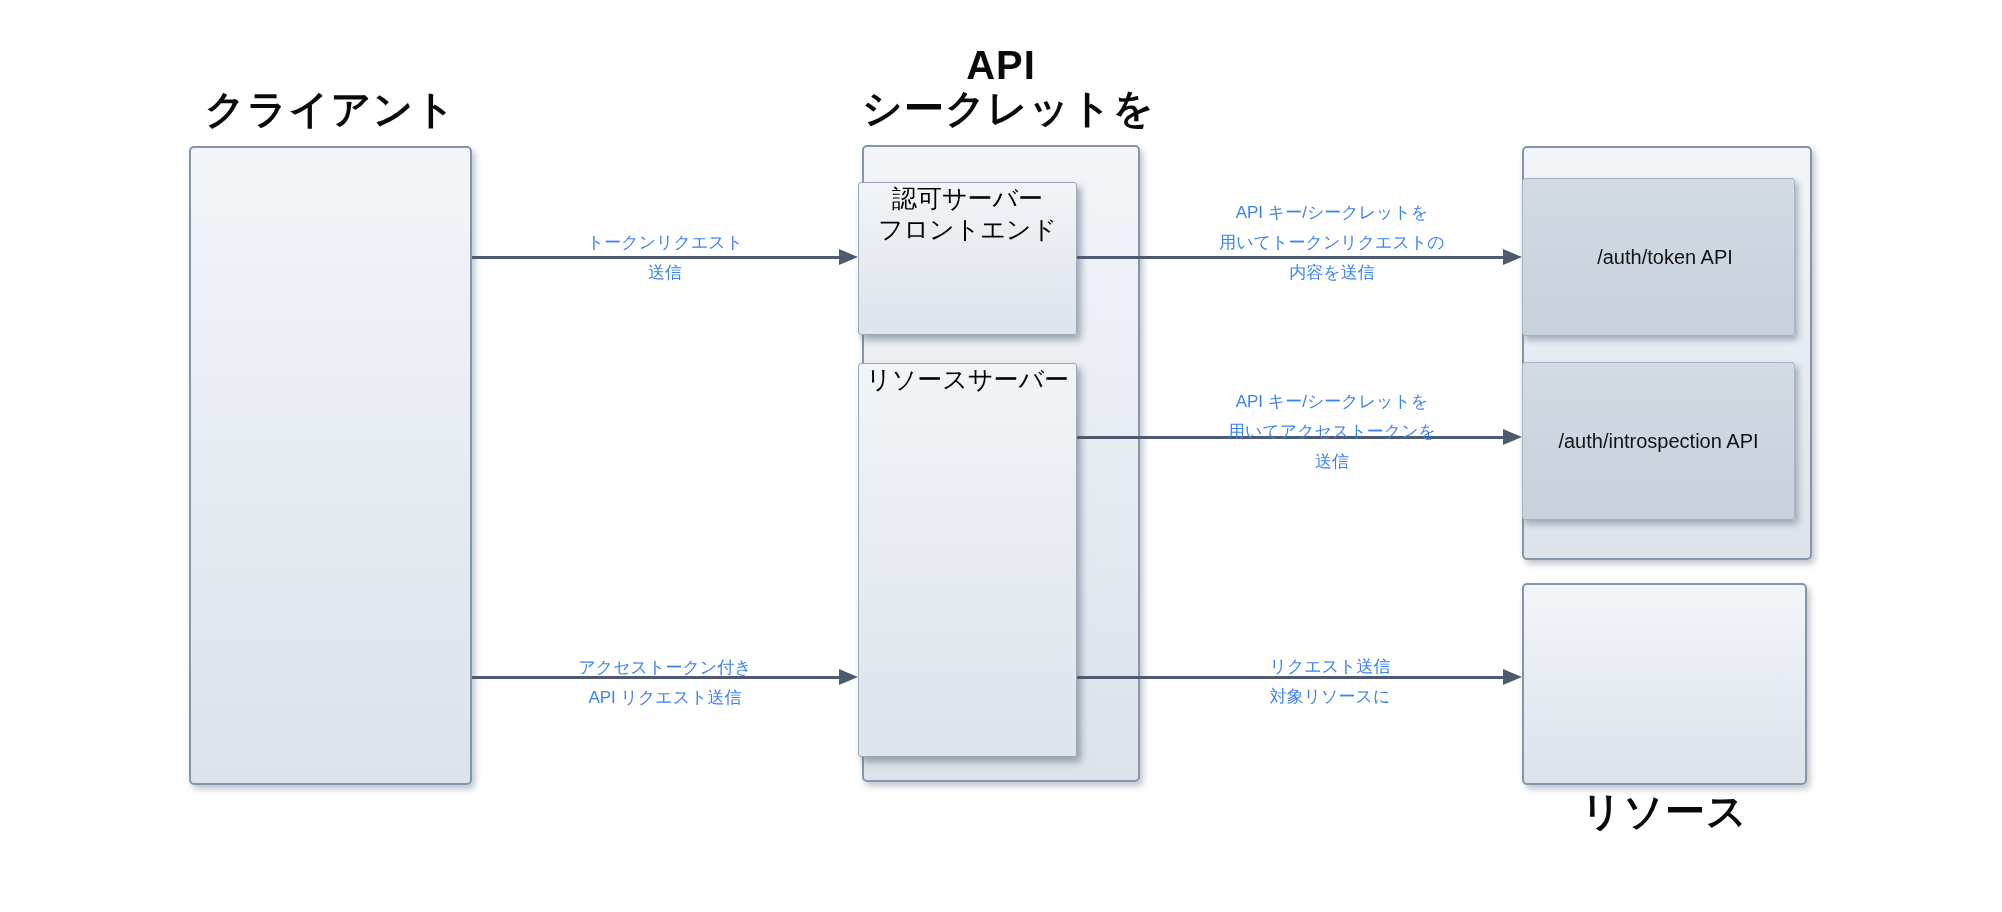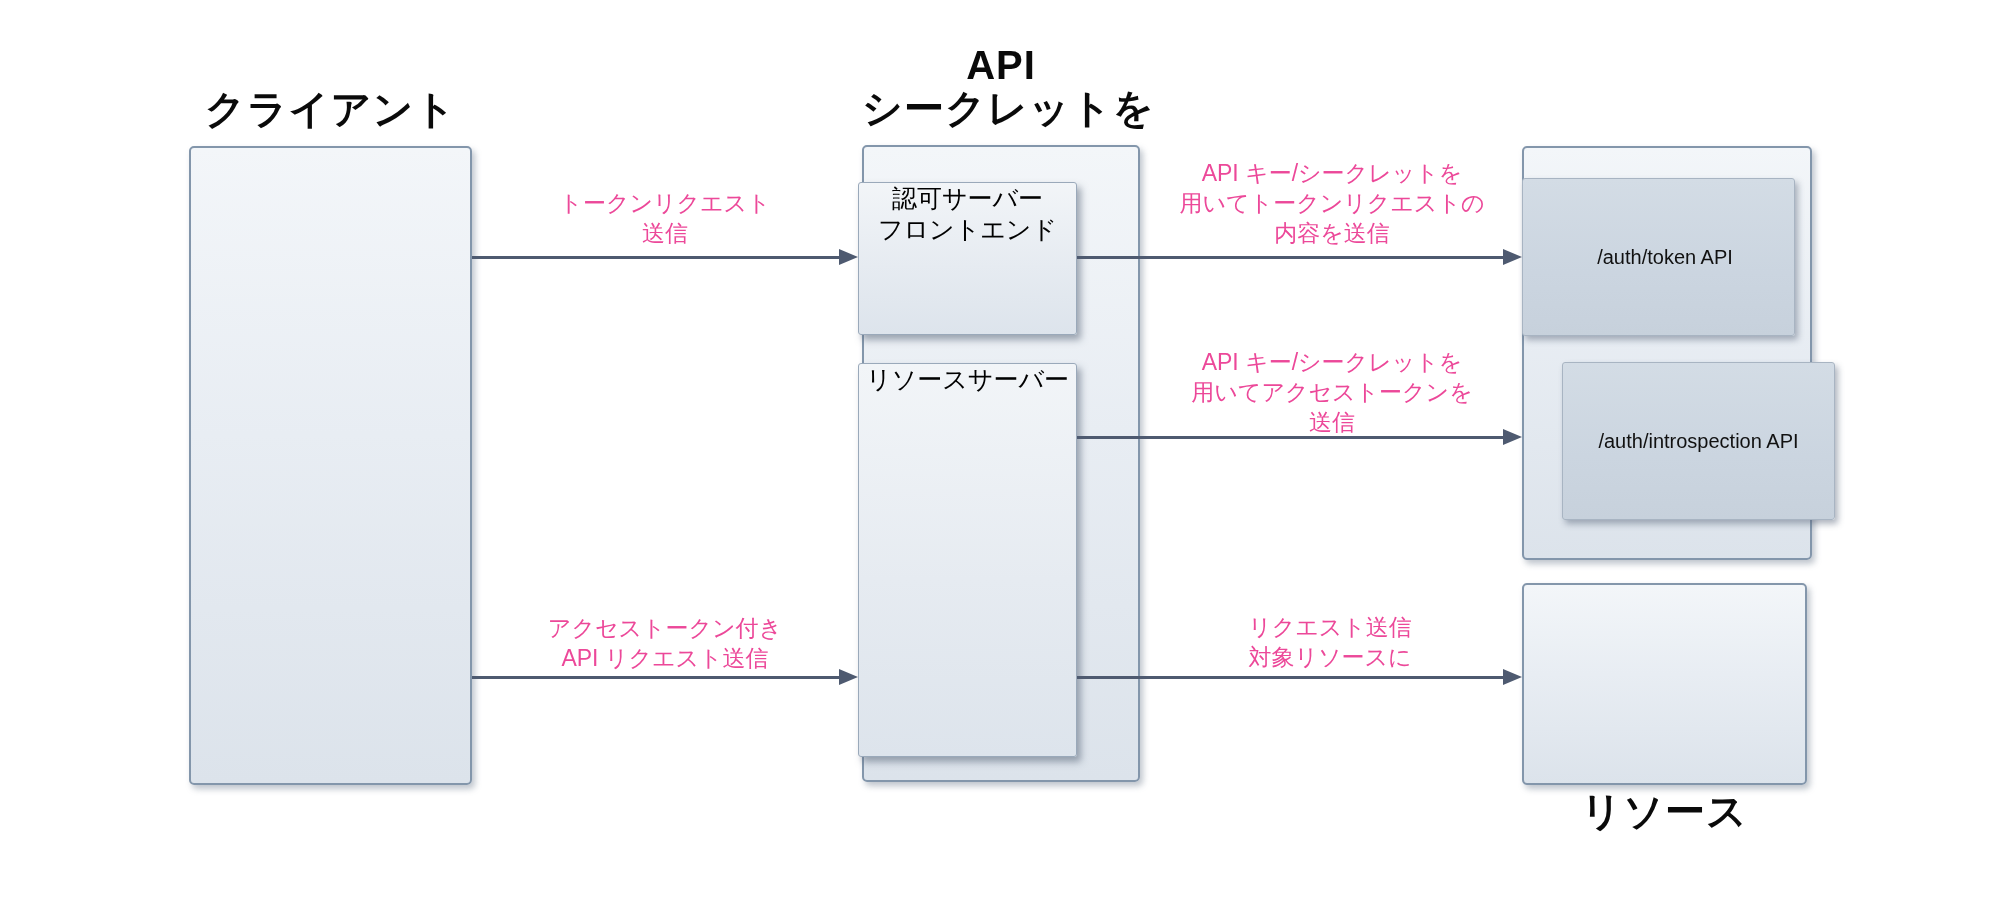--- a/index.html
+++ b/index.html
@@ -85,25 +85,26 @@
     top: -7px;
     width: 0;
     height: 0;
     border-top: 8px solid transparent;
     border-bottom: 8px solid transparent;
     border-left: 19px solid #4e5a70;
   }
   .arrow-label {
     position: absolute;
     text-align: center;
-    font-size: 23px;
+    font-size: 17px;
     font-weight: 500;
     line-height: 30px;
-    color: #ec4899;
+    color: #3b82f6;
     white-space: nowrap;
+    margin-top: 40px;
   }
 </style>
 </head>
 <body>
 
 <div class="canvas">
 
   <div class="col-title" style="left:189px; top:88px; width:283px;">クライアント</div>
 
   <div class="col-title" style="left:862px; top:44px; width:278px;">
@@ -128,21 +129,21 @@
   <div class="box inner-box" style="left:858px; top:363px; width:219px; height:394px;">
     <div class="box-label-jp">リソースサーバー</div>
   </div>
 
   <div class="box outer-box" style="left:1522px; top:146px; width:290px; height:414px;"></div>
 
   <div class="box dark-box" style="left:1522px; top:178px; width:273px; height:158px;padding-left:13px;">
     <div class="box-label-api">/auth/token API</div>
   </div>
 
-  <div class="box dark-box" style="left:1522px; top:362px; width:273px; height:158px;margin-left:40px;">
+  <div class="box dark-box" style="left:1522px; top:362px; width:273px; height:158px;">
     <div class="box-label-api">/auth/introspection API</div>
   </div>
 
   <div class="box outer-box" style="left:1522px; top:583px; width:285px; height:202px;"></div>
 
   <div class="arrow" style="left:472px; top:256px; width:386px;">
     <div class="arrow-line"></div>
     <div class="arrow-head"></div>
   </div>
   <div class="arrow-label" style="left:515px; top:188px; width:300px;">

